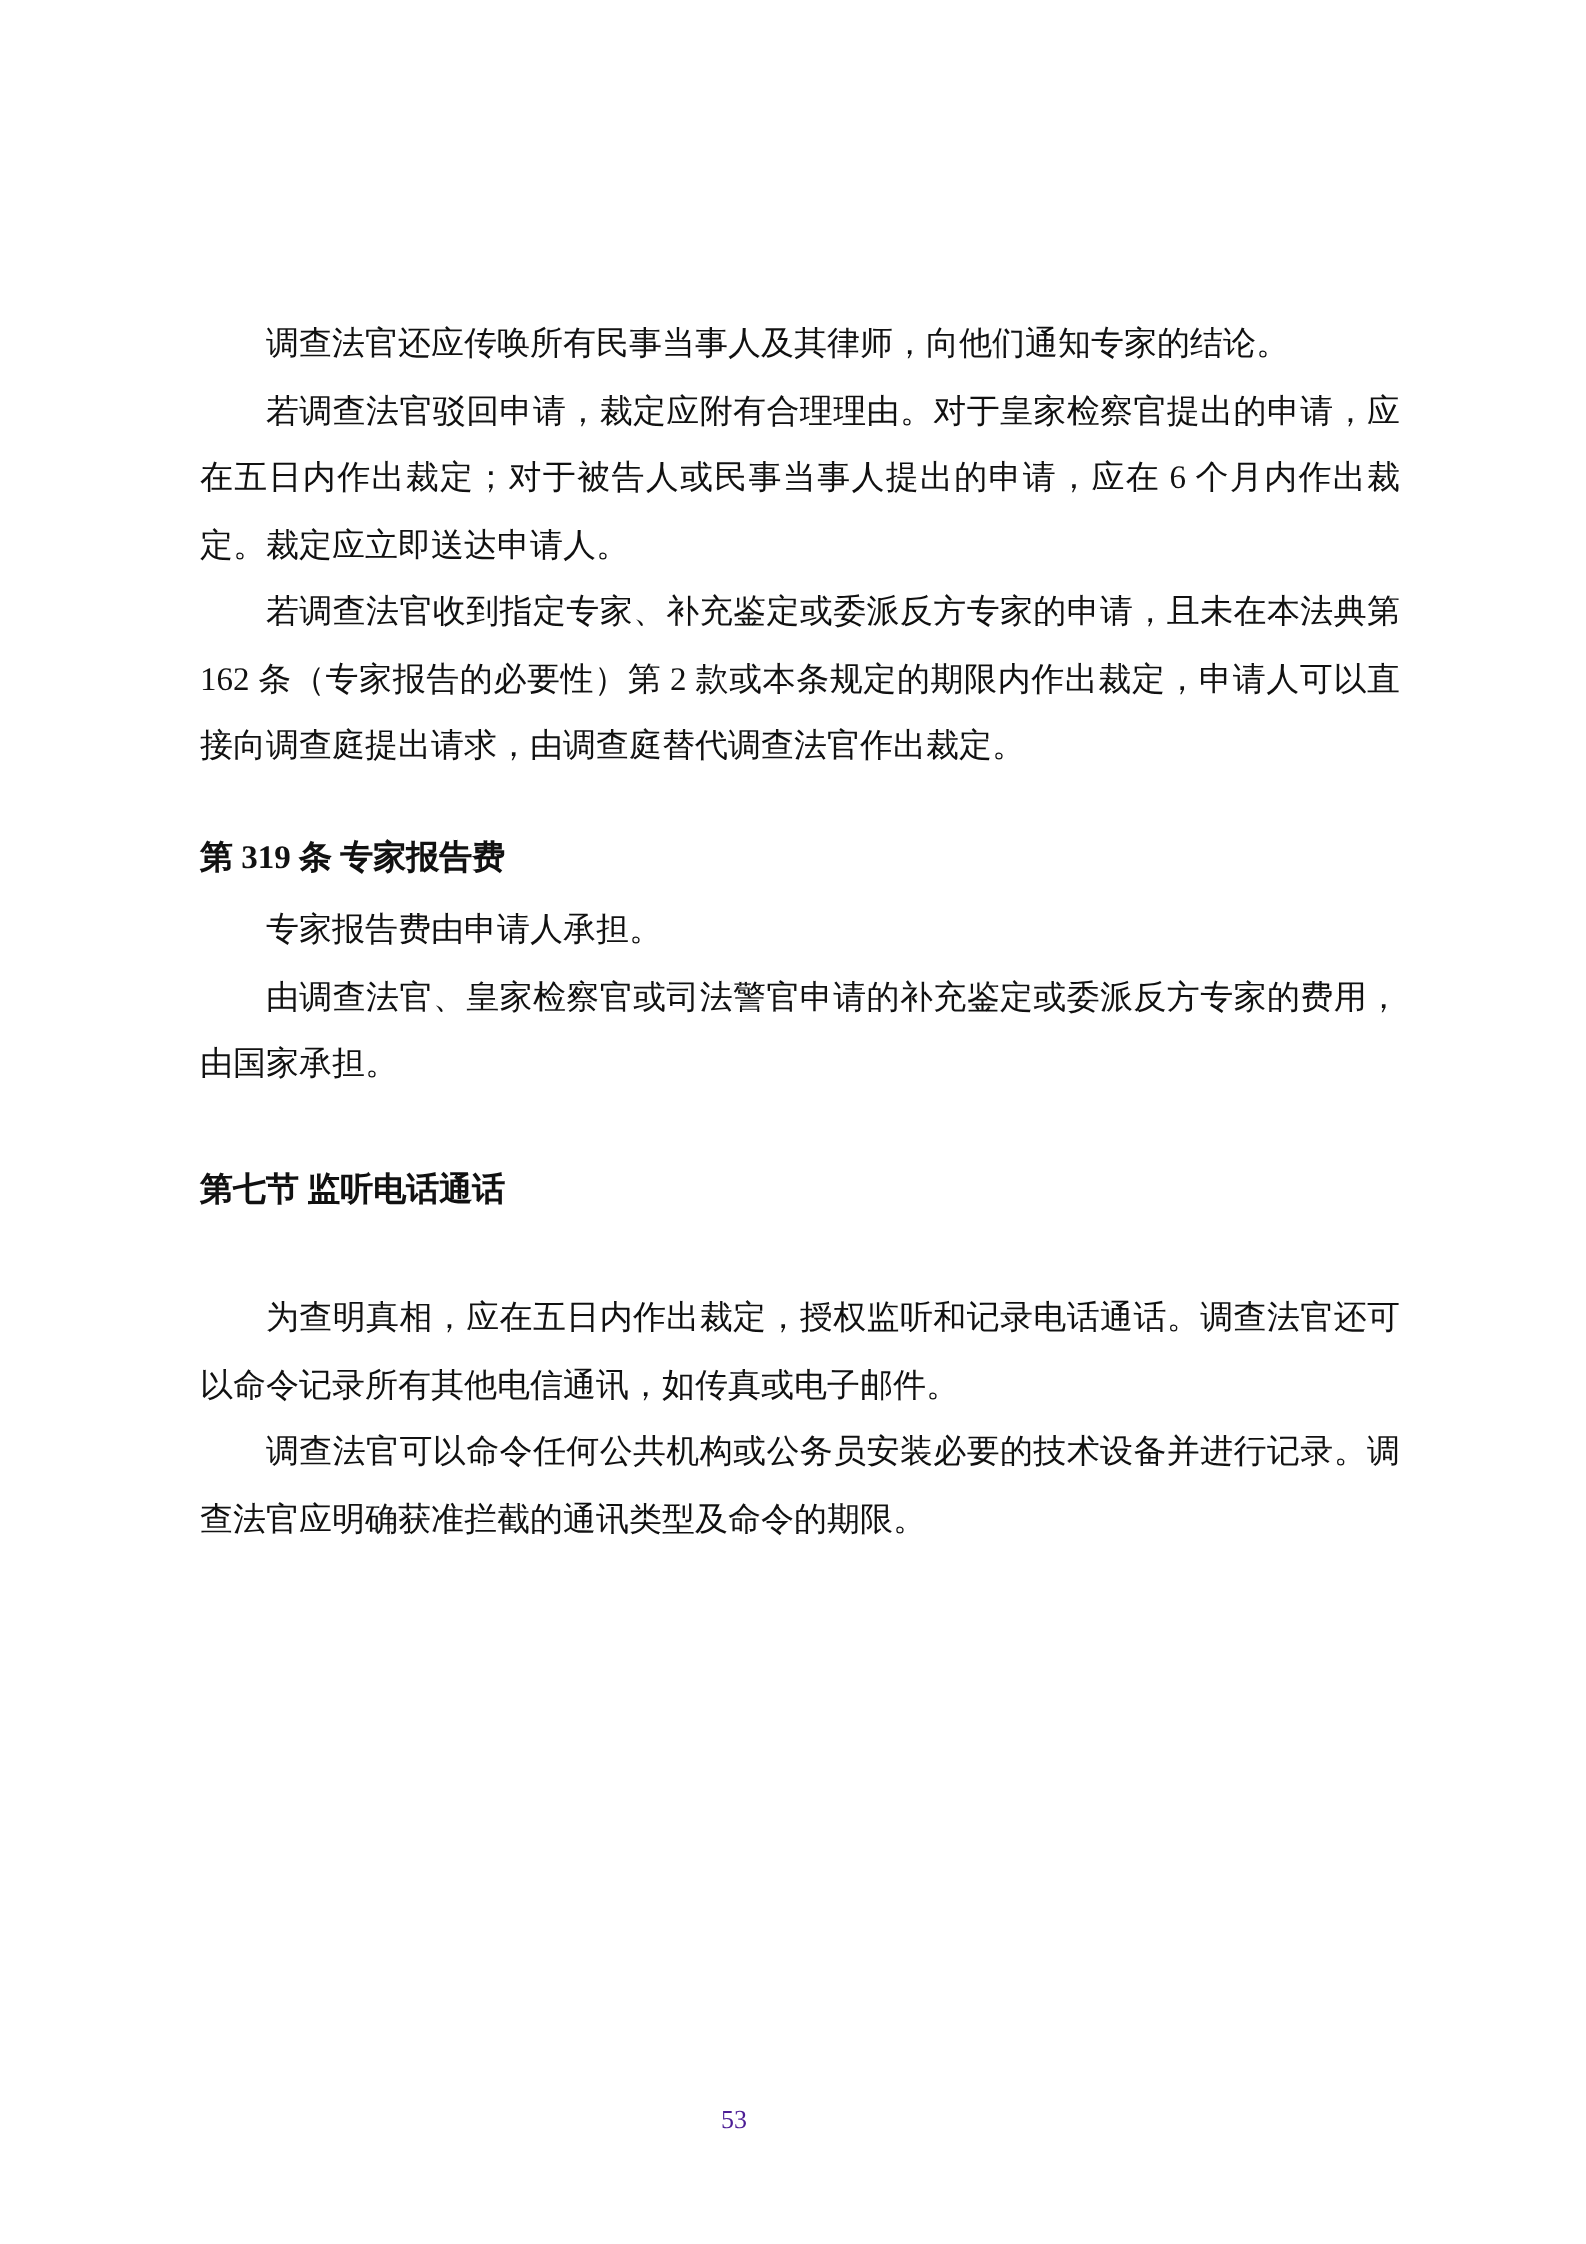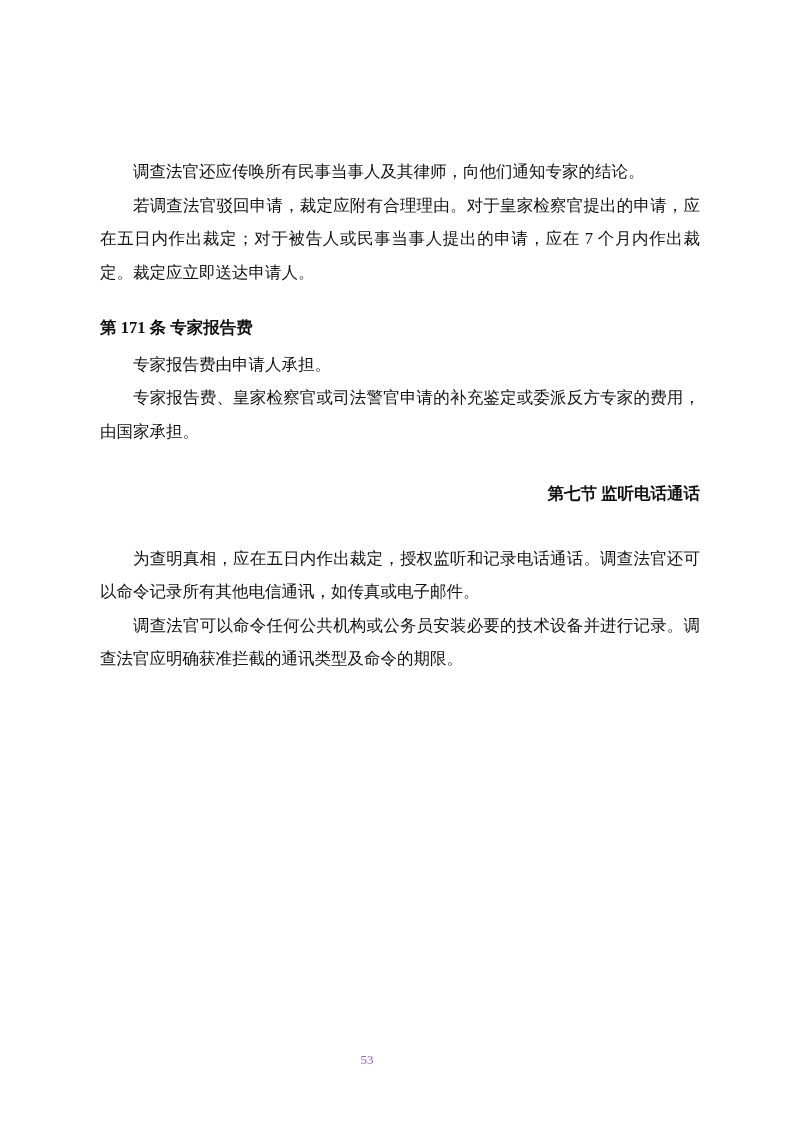--- a/index.html
+++ b/index.html
@@ -32,41 +32,42 @@
   }
   .article-heading {
     margin: 22px 0 3px 0;
     text-indent: 0;
     font-weight: 700;
   }
   .section-heading {
     margin: 29px 0 31px 0;
     text-indent: 0;
     font-weight: 700;
-    text-align: right;
+    text-align: left;
   }
   .page-number {
     position: absolute;
     top: 1037px;
     left: 0;
     width: 100%;
     text-align: center;
     font-size: 13px;
     line-height: 16px;
-    color: #8b5cf6;
+    color: #4c1d95;
   }
 </style>
 </head>
 <body>
 
 <div class="page" style="background: rgb(255, 255, 255); color: rgb(17, 17, 17);">
   <div class="doc-body" id="doc-body">
       <p class="para">调查法官还应传唤所有民事当事人及其律师，向他们通知专家的结论。</p>
-      <p class="para">若调查法官驳回申请，裁定应附有合理理由。对于皇家检察官提出的申请，应在五日内作出裁定；对于被告人或民事当事人提出的申请，应在 7 个月内作出裁定。裁定应立即送达申请人。</p>
-      <p class="article-heading">第 171 条 专家报告费</p>
+      <p class="para">若调查法官驳回申请，裁定应附有合理理由。对于皇家检察官提出的申请，应在五日内作出裁定；对于被告人或民事当事人提出的申请，应在 6 个月内作出裁定。裁定应立即送达申请人。</p>
+      <p class="para">若调查法官收到指定专家、补充鉴定或委派反方专家的申请，且未在本法典第 162 条（专家报告的必要性）第 2 款或本条规定的期限内作出裁定，申请人可以直接向调查庭提出请求，由调查庭替代调查法官作出裁定。</p>
+      <p class="article-heading">第 319 条 专家报告费</p>
       <p class="para">专家报告费由申请人承担。</p>
-      <p class="para">专家报告费、皇家检察官或司法警官申请的补充鉴定或委派反方专家的费用，由国家承担。</p>
+      <p class="para">由调查法官、皇家检察官或司法警官申请的补充鉴定或委派反方专家的费用，由国家承担。</p>
       <p class="section-heading">第七节 监听电话通话</p>
       <p class="para">为查明真相，应在五日内作出裁定，授权监听和记录电话通话。调查法官还可以命令记录所有其他电信通讯，如传真或电子邮件。</p>
       <p class="para">调查法官可以命令任何公共机构或公务员安装必要的技术设备并进行记录。调查法官应明确获准拦截的通讯类型及命令的期限。</p>
     </div>
   <div class="page-number">53</div>
 </div>
 
 </body></html>

